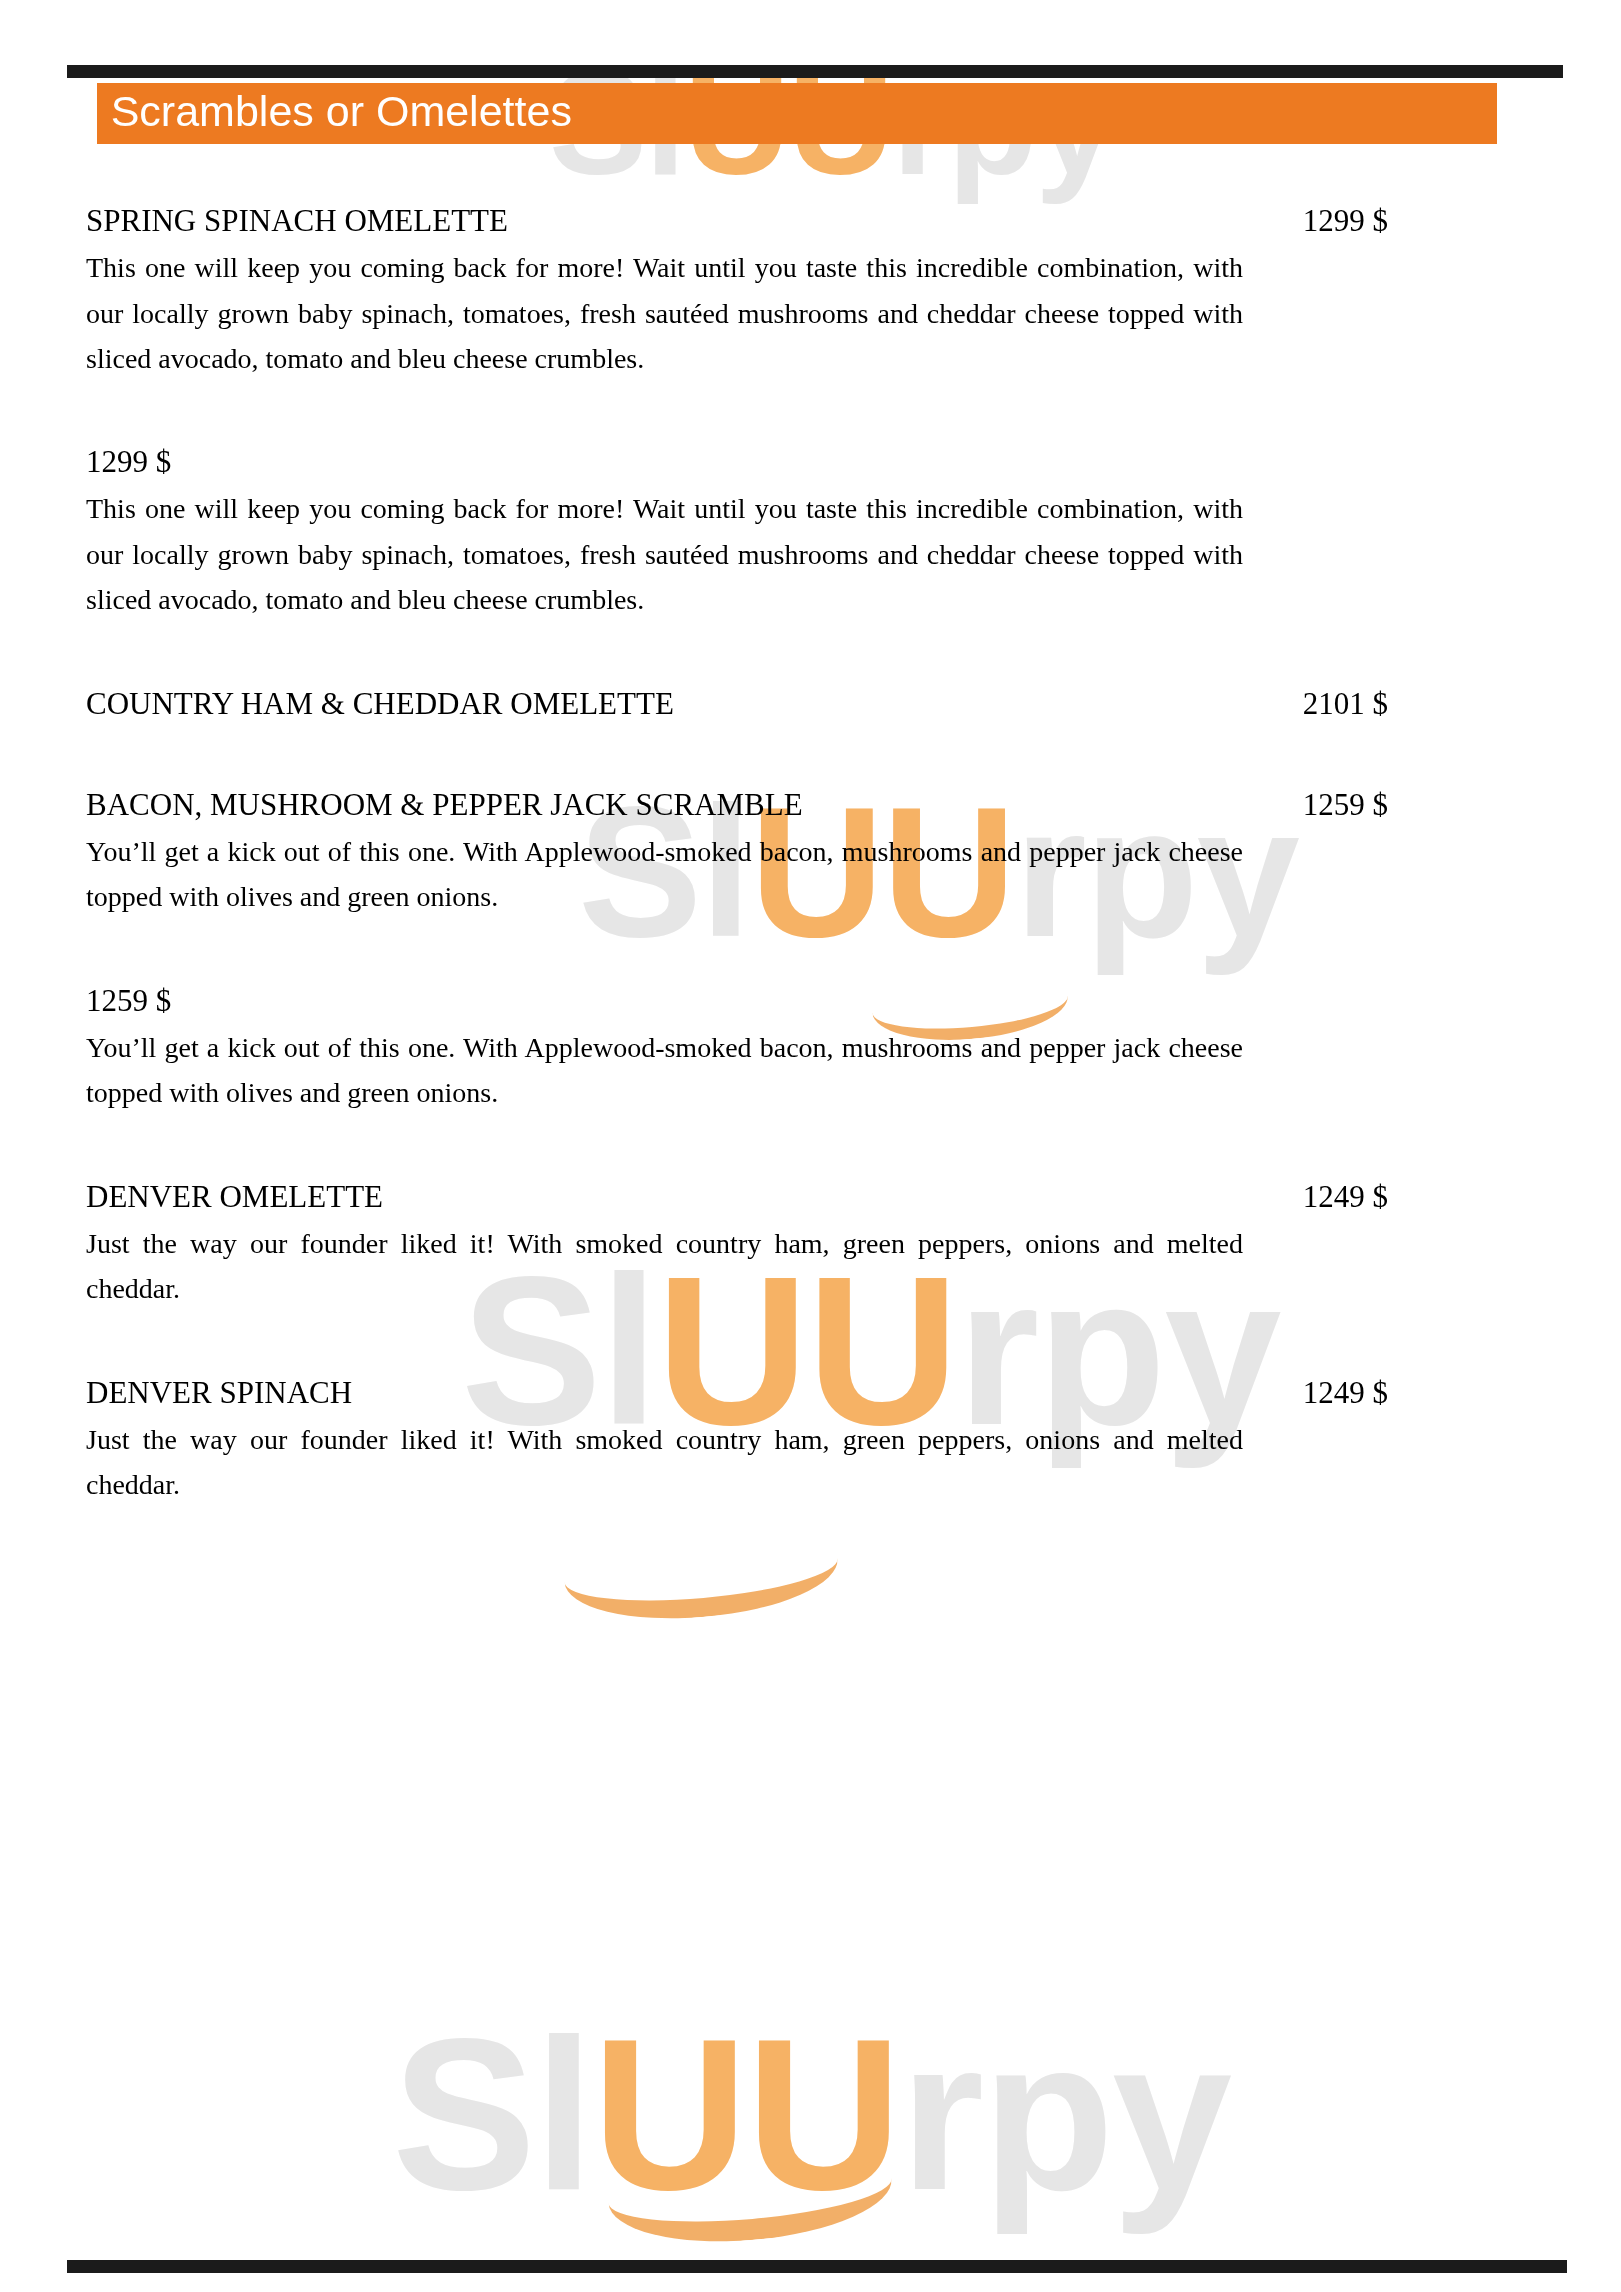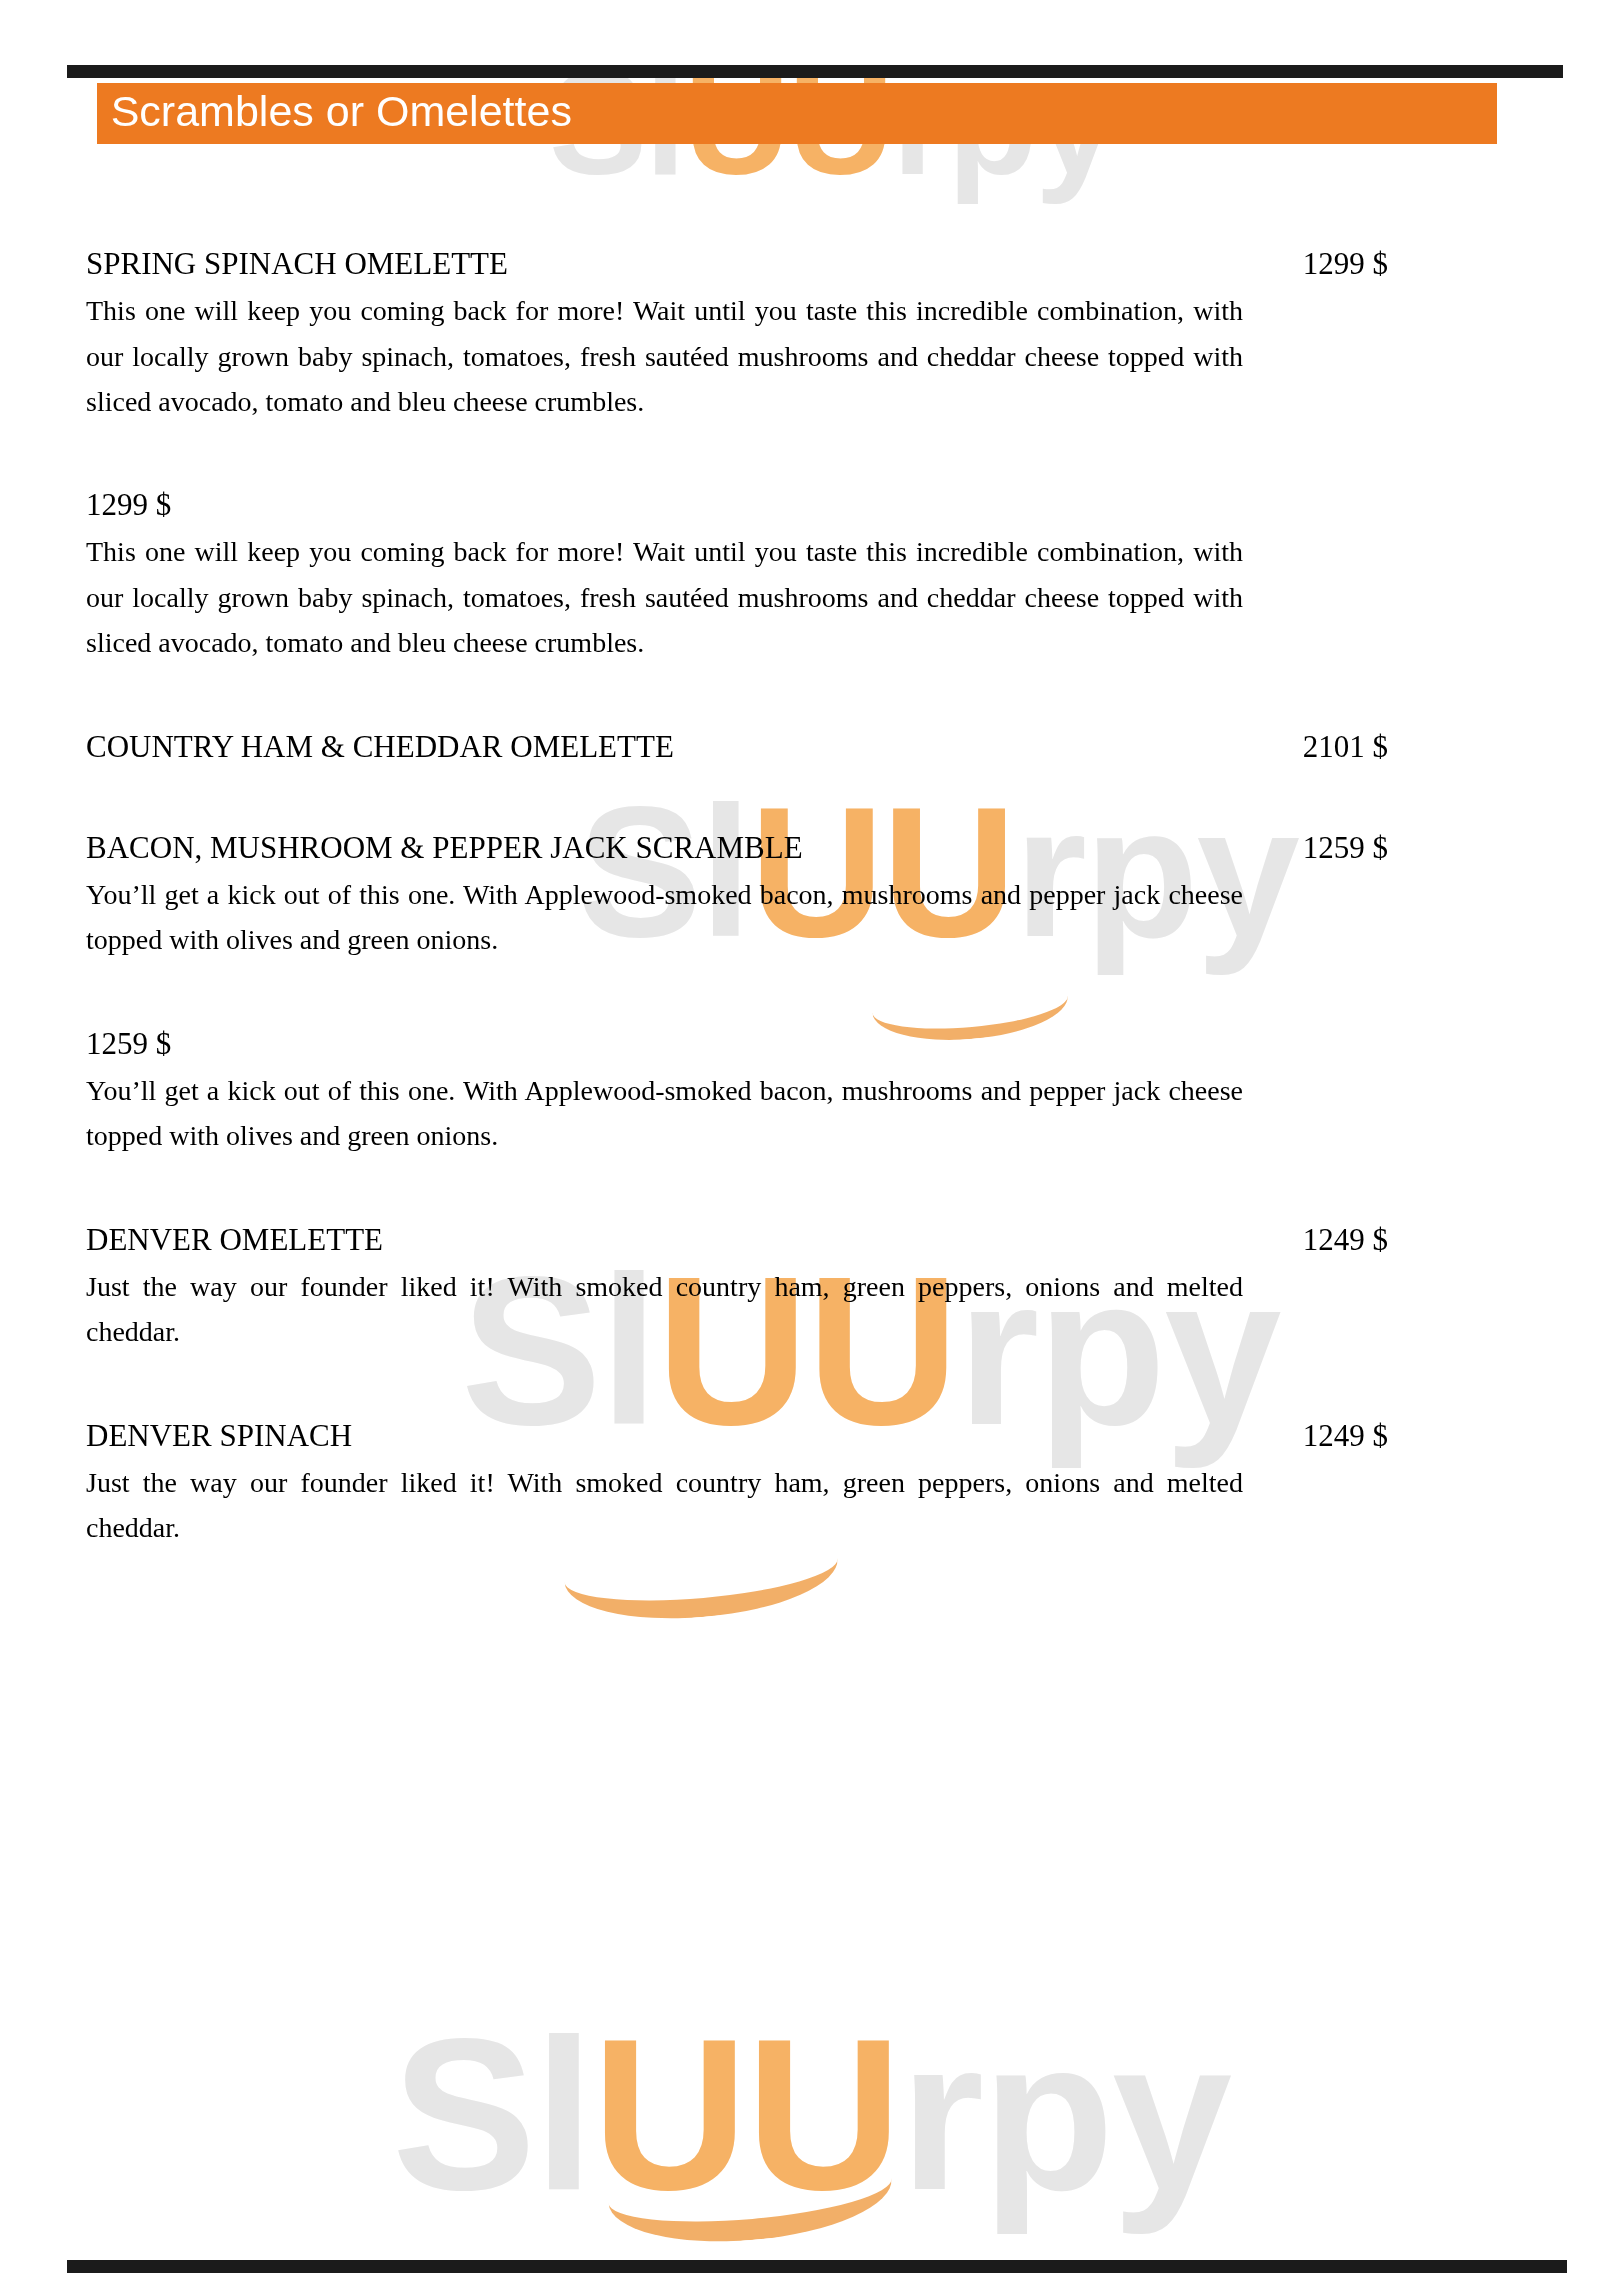--- a/index.html
+++ b/index.html
@@ -44,21 +44,21 @@
     padding-bottom: 3.9px;
   }
 
   
   .menu-list {
     position: absolute;
     left: 86px; top: 201px;
     width: 1304px;
     z-index: 1;
   }
-  .menu-item { margin-bottom: 61px; margin-top: 43px; }
+  .menu-item { margin-bottom: 61px; }
   .item-header {
     display: flex;
     justify-content: space-between;
     align-items: baseline;
     font-size: 31px;
     line-height: 1.3;
   }
   .item-name { }
   .item-price { white-space: nowrap; padding-right: 2px; }
   .item-desc {

